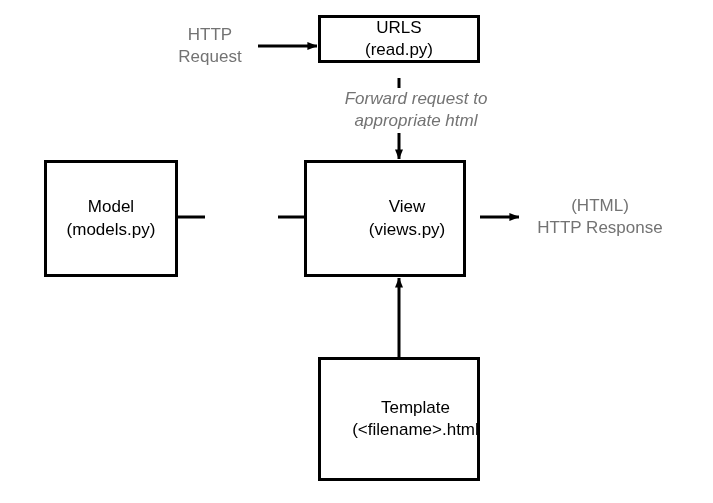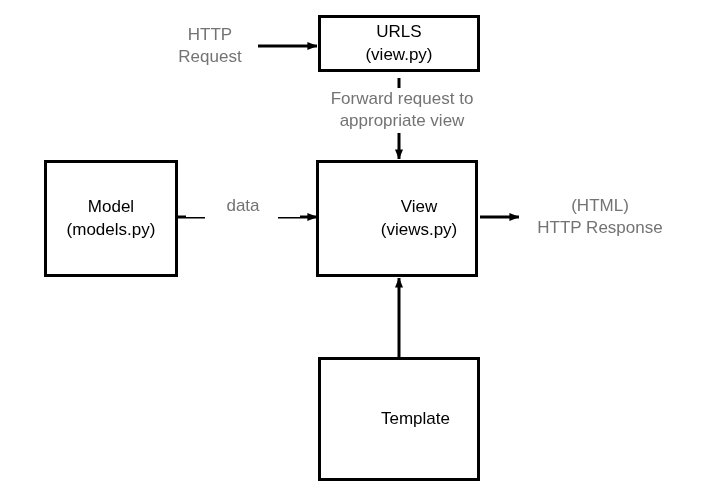--- a/index.html
+++ b/index.html
@@ -82,51 +82,51 @@
 
     <g>
       <line x1="399" y1="357" x2="399" y2="278" stroke="#000000" stroke-width="3" marker-end="url(#arrowhead)"></line>
     </g>
 
     <g>
       <line x1="480" y1="217" x2="519" y2="217" stroke="#000000" stroke-width="3" marker-end="url(#arrowhead)"></line>
     </g>
   </svg>
 
-  <div class="node" style="left:318px; top:15px; width:162px; height:57px;">
+  <div class="node" style="left:318px; top:15px; width:162px; height:48px;">
     <span class="line1">URLS</span>
-    <span class="line2">(view.py)</span>
+    <span class="line2">(read.py)</span>
   </div>
 
-  <div class="node" style="left:316px; top:160px; width:162px; height:117px;padding-left:44px;">
+  <div class="node" style="left:304px; top:160px; width:162px; height:117px;padding-left:44px;">
     <span class="line1">View</span>
     <span class="line2">(views.py)</span>
   </div>
 
   <div class="node" style="left:44px; top:160px; width:134px; height:117px;">
     <span class="line1">Model</span>
     <span class="line2">(models.py)</span>
   </div>
 
   <div class="node" style="left:318px; top:357px; width:162px; height:124px;padding-left:33px;">
     <span class="line1">Template</span>
+    <span class="line2">(&lt;filename&gt;.html</span>
   </div>
 
   <div class="free-label" style="left:150px; top:24px; width:120px;">
     <div>HTTP</div>
     <div>Request</div>
   </div>
 
-  <div class="free-label boxed-bg" style="left:310px; top:88px; width:180px;">
+  <div class="free-label boxed-bg" style="left:324px; top:88px; width:180px;font-style:italic;">
     <div>Forward request to</div>
-    <div>appropriate view</div>
+    <div>appropriate html</div>
   </div>
 
   <div class="free-label boxed-bg" style="left:186px; top:195px; width:110px;">
-    <div>data</div>
   </div>
 
   <div class="free-label" style="left:525px; top:195px; width:150px;">
     <div>(HTML)</div>
     <div>HTTP Response</div>
   </div>
 
 </div>
 
 </body></html>

